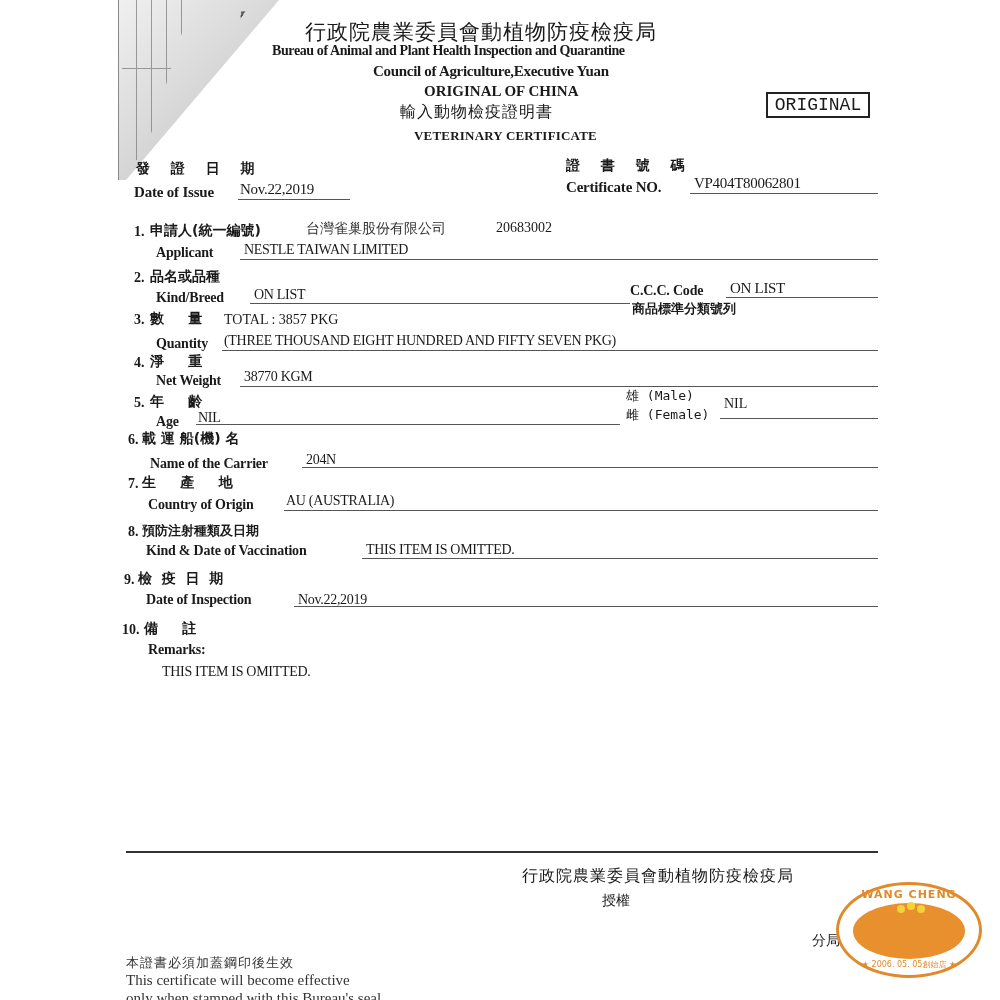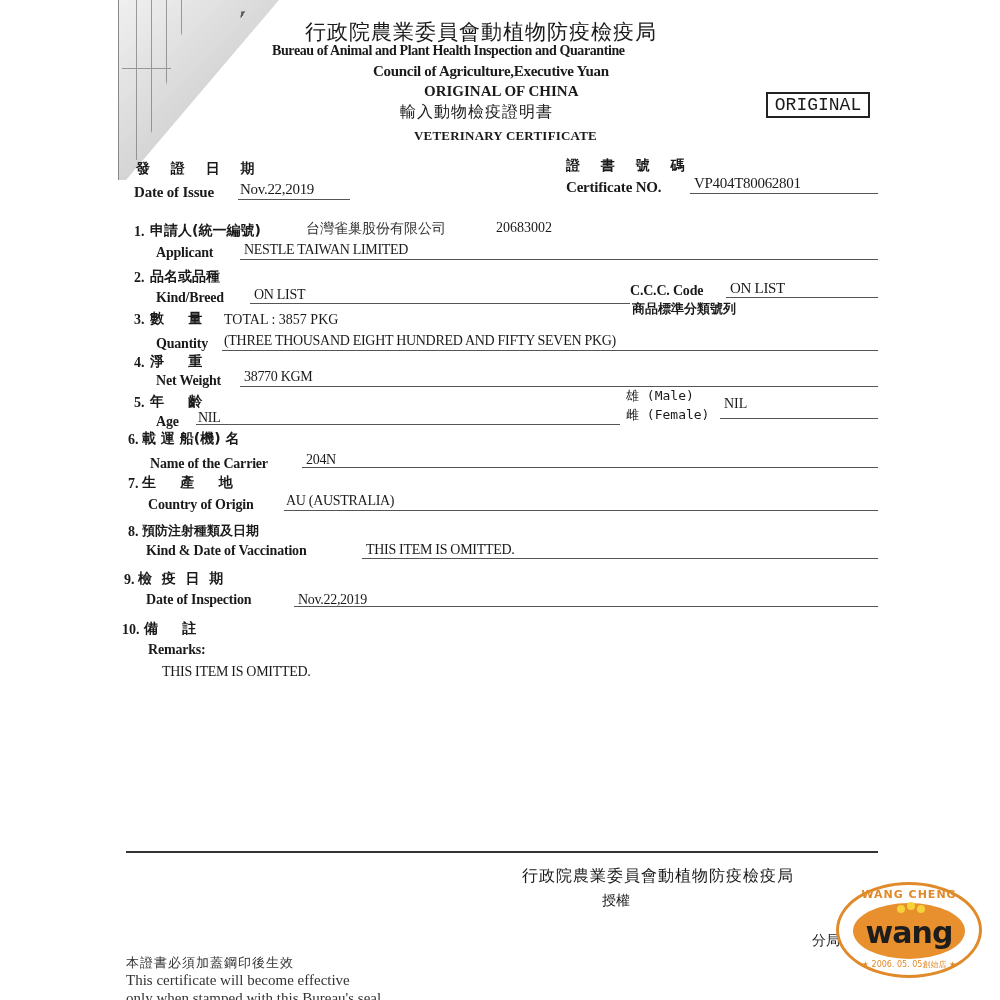--- a/index.html
+++ b/index.html
@@ -164,15 +164,14 @@
 <div class="abs cjk" style="left:126px;top:954px;font-size:13px;color:#333;letter-spacing:1px;">本證書必須加蓋鋼印後生效</div>
 <div class="abs serif" style="left:126px;top:972px;font-size:15px;color:#333;">This certificate will become effective</div>
 <div class="abs serif" style="left:126px;top:990px;font-size:15px;color:#333;">only when stamped with this Bureau's seal</div>
 
 <div class="logo">
   <div class="logo-top">WANG CHENG</div>
   <div class="logo-inner"></div>
   <span class="paw" style="left:58px;top:20px;"></span>
   <span class="paw" style="left:68px;top:17px;"></span>
   <span class="paw" style="left:78px;top:20px;"></span>
-  <div class="logo-word">wang</div>
   <div class="logo-bot">★ 2006. 05. 05創始店 ★</div>
 </div>
 
 </body></html>

